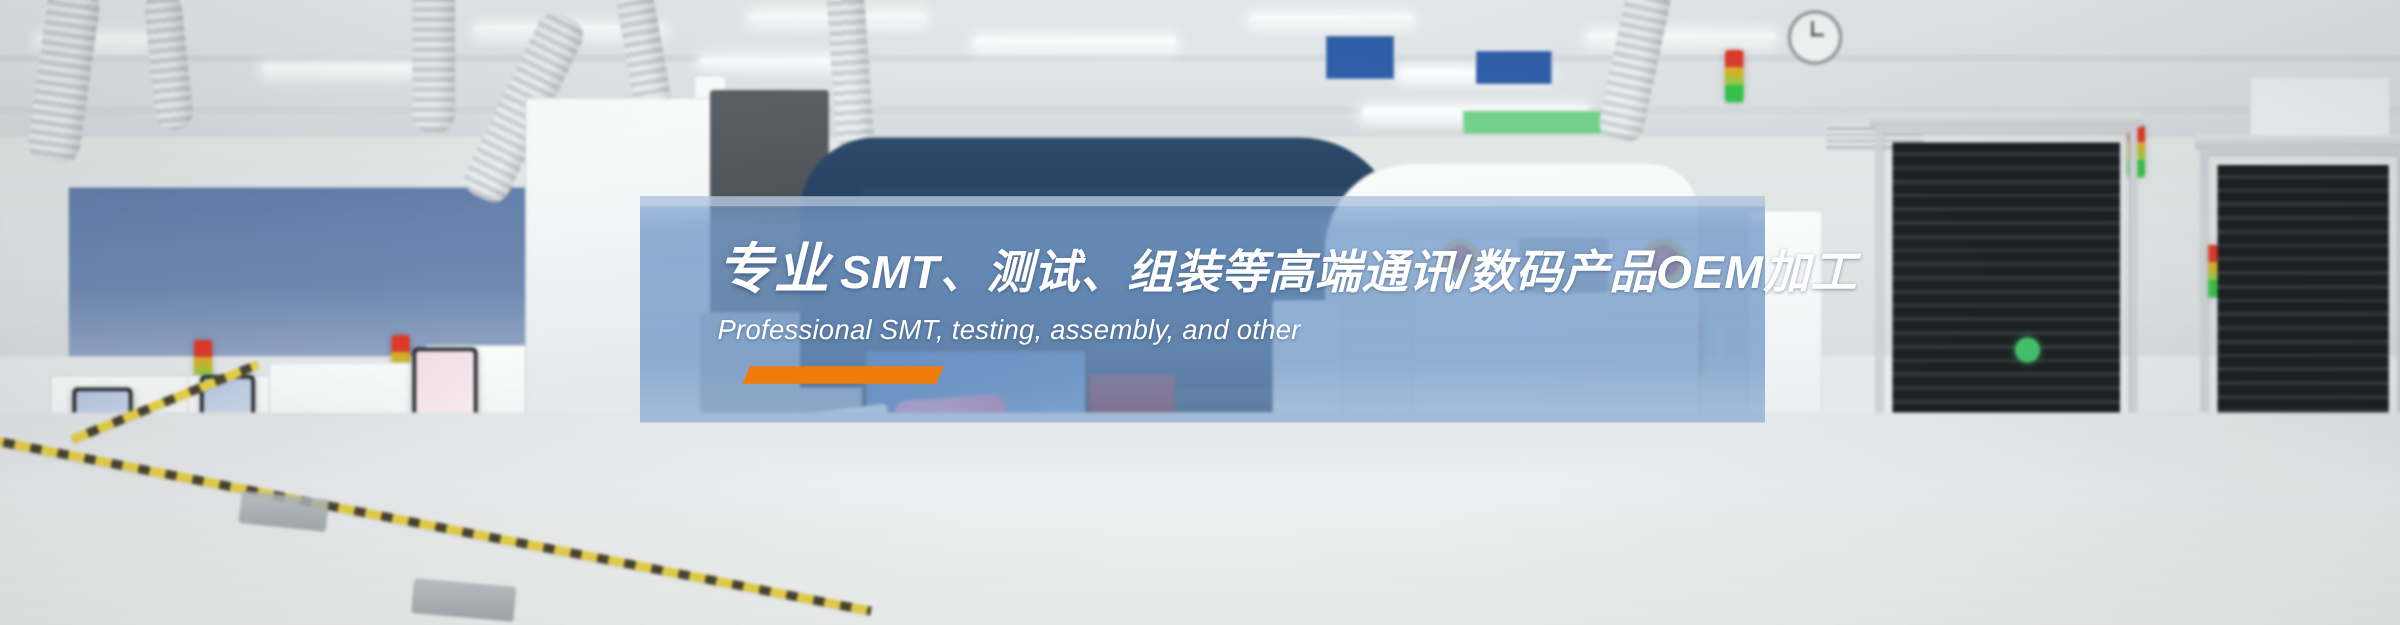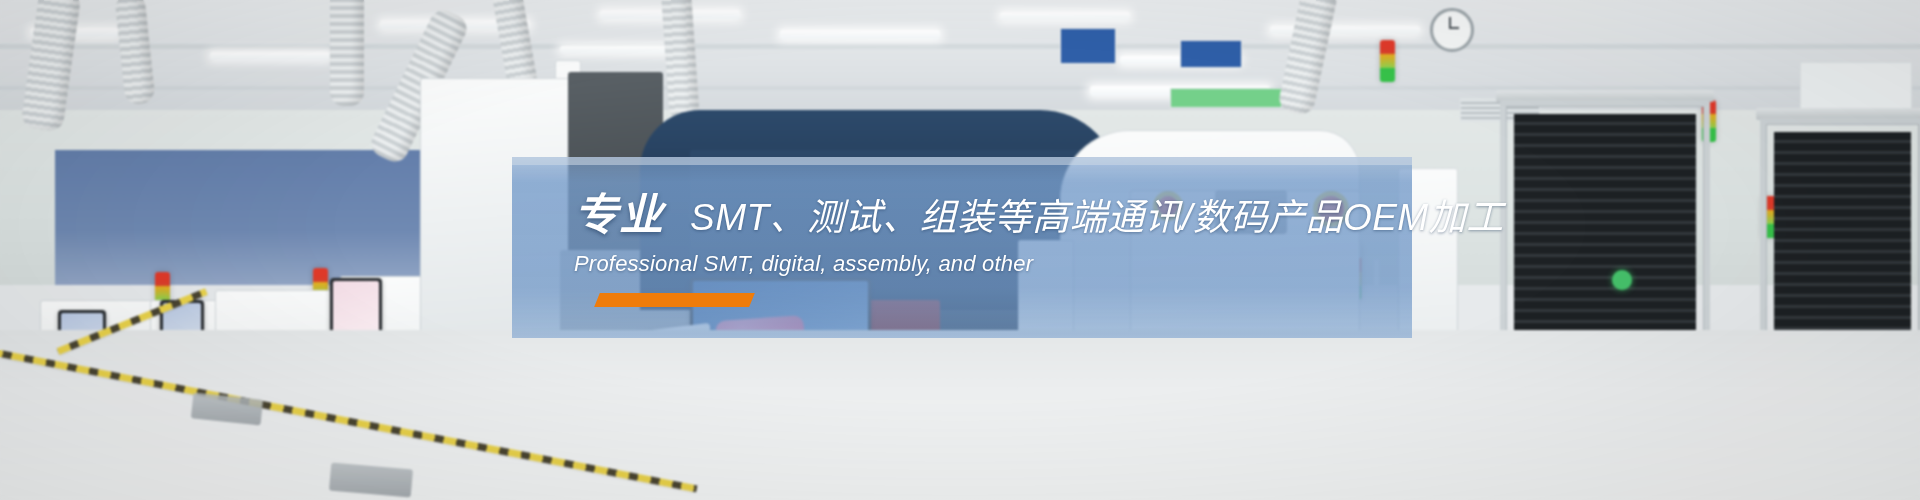--- a/index.html
+++ b/index.html
@@ -145,21 +145,21 @@
   .headline{
     position:absolute;left:62px;top:22px;
     white-space:nowrap;color:#ffffff;font-style:italic;
     text-shadow:0 1px 3px rgba(25,50,85,.45);
   }
   .headline .kw{
     font-size:44px;font-weight:700;letter-spacing:1px;
     text-shadow:0 2px 4px rgba(20,45,80,.5);
   }
   .headline .rest{
-    font-size:37px;font-weight:400;letter-spacing:.5px;margin-left:26px;
+    font-size:37px;font-weight:700;letter-spacing:.5px;margin-left:8px;
   }
   .sub{
     position:absolute;color:#ffffff;font-style:italic;font-weight:400;
     font-size:22px;white-space:nowrap;letter-spacing:.2px;
     text-shadow:0 1px 3px rgba(25,50,85,.45);
   }
   .sub.l1{left:62px;top:94px;}
   .sub.l2{left:290px;top:130px;}
   .accent{
     position:absolute;left:85px;top:136px;width:155px;height:14px;
@@ -339,19 +339,19 @@
     <div class="vignette"></div>
   </div>
 
   <div id="overlay">
     <div class="topband"></div>
 
     <div class="headline">
       <span class="kw">专业</span><span class="rest">SMT、测试、组装等高端通讯/数码产品OEM加工</span>
     </div>
 
-    <div class="sub l1">Professional SMT, digital, assembly, and other</div>
+    <div class="sub l1">Professional SMT, testing, assembly, and other</div>
 
     <div class="accent"></div>
 
   </div>
 
 </div>
 
 </body></html>

